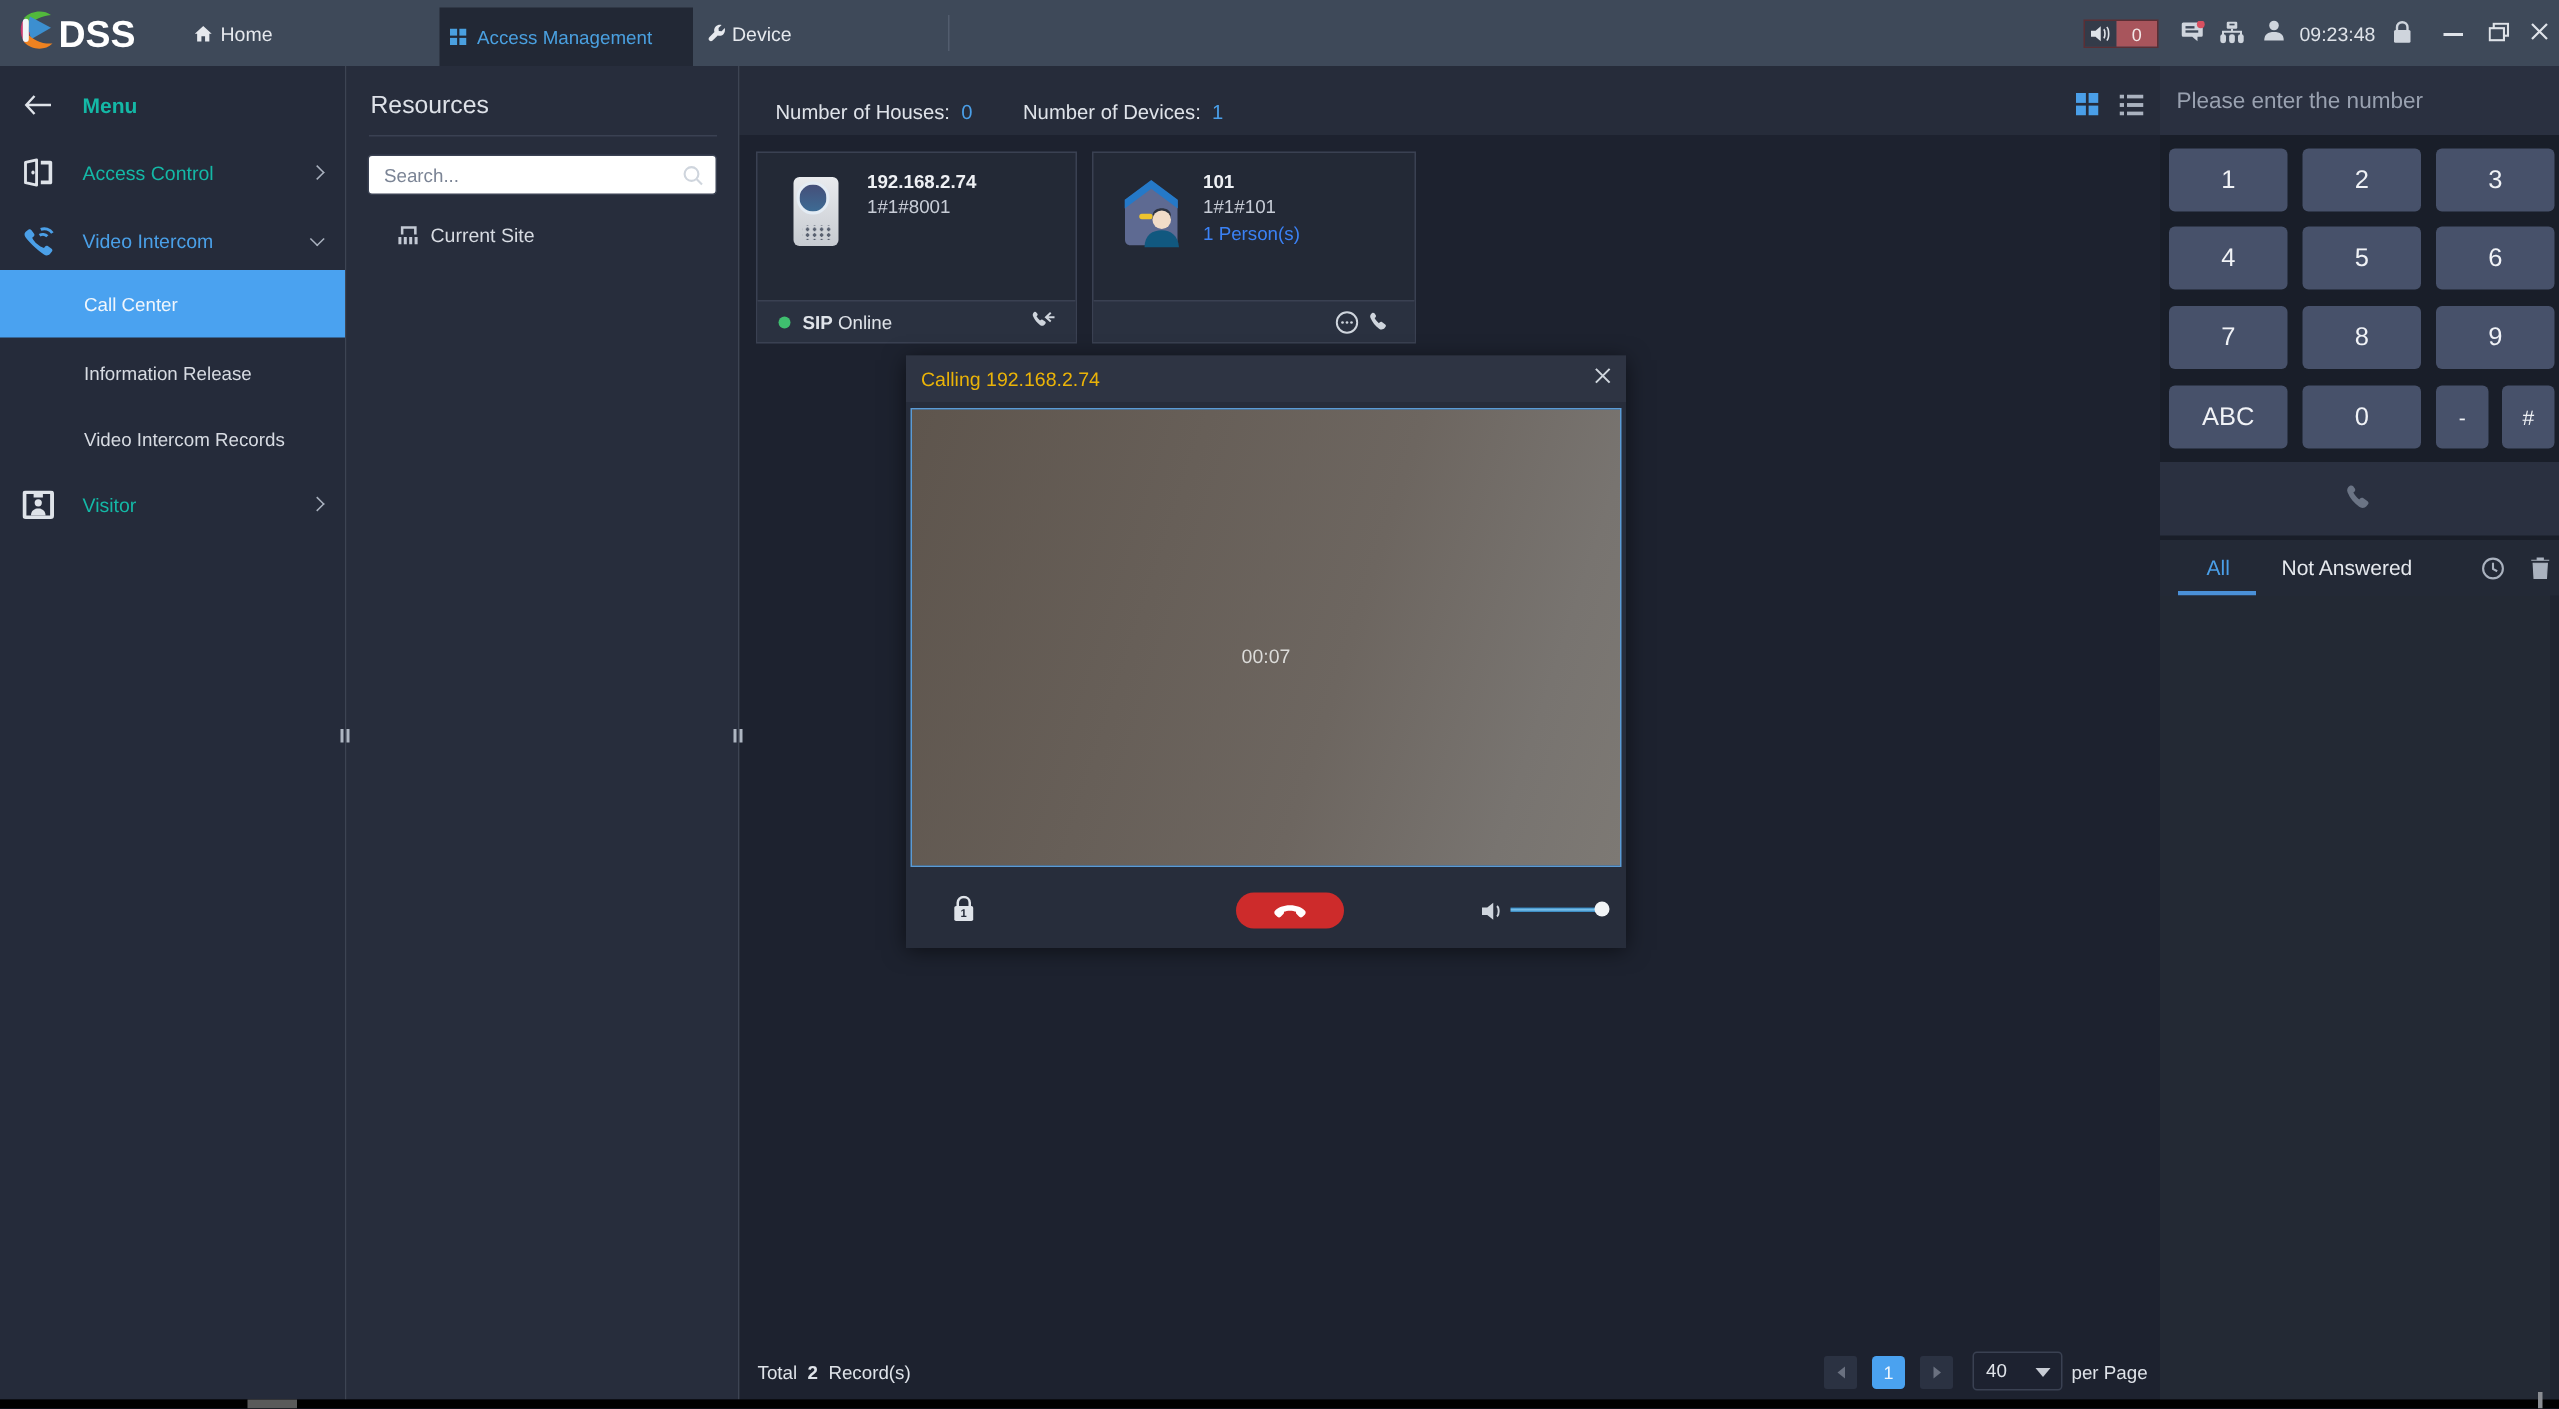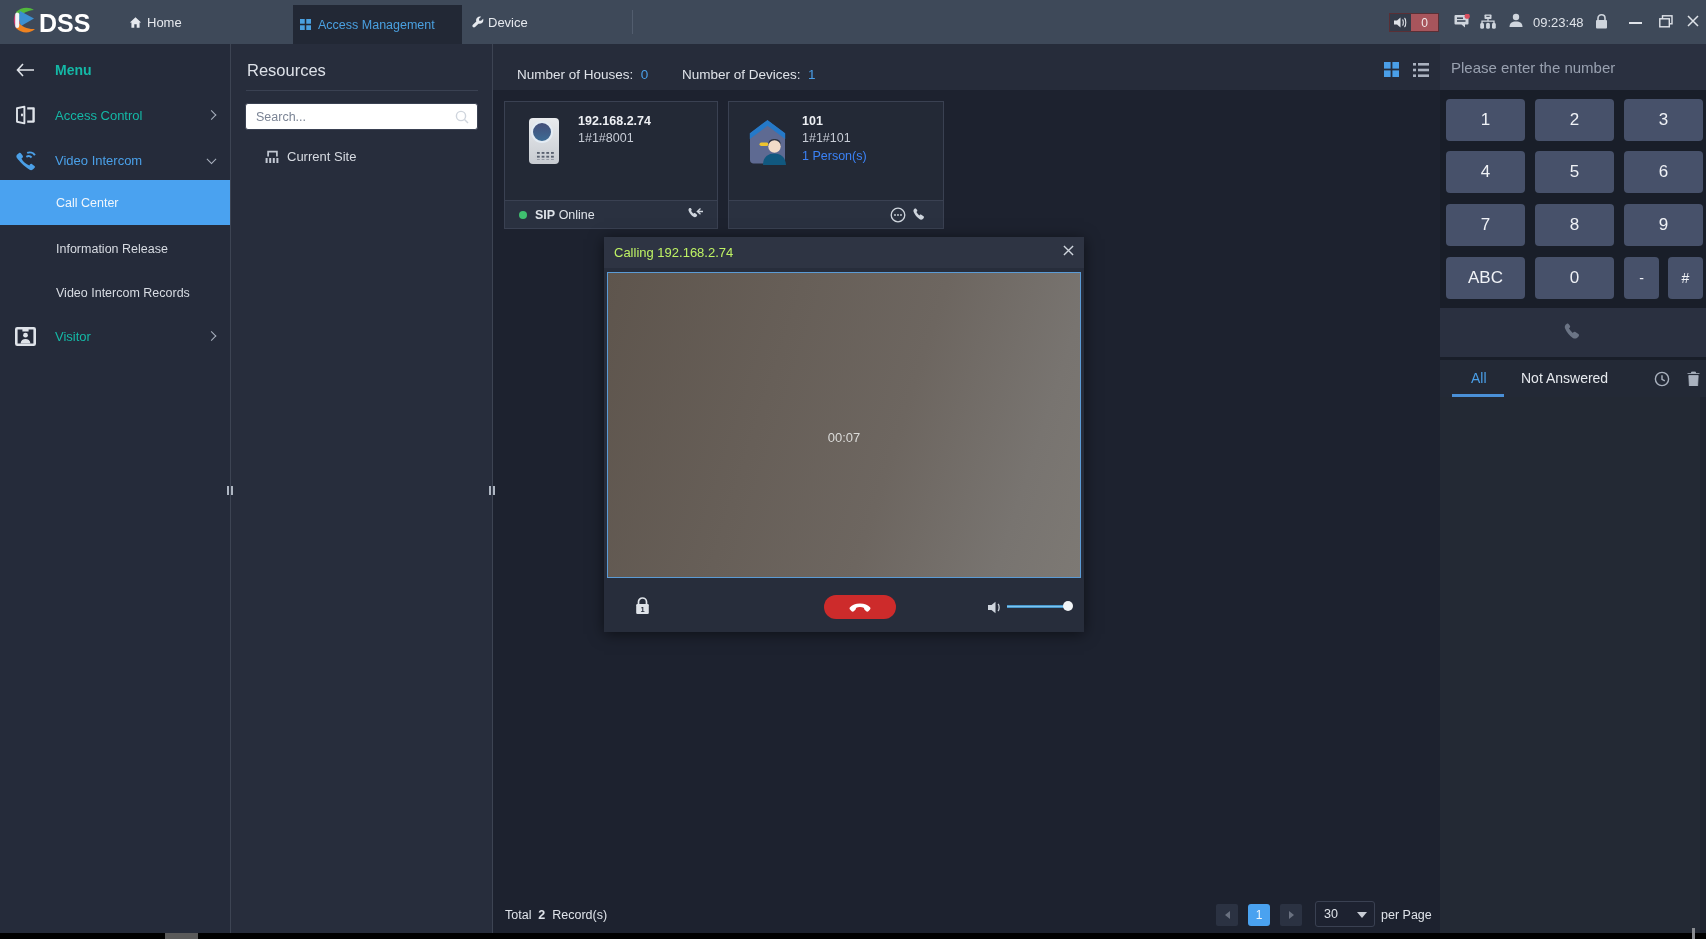--- a/index.html
+++ b/index.html
@@ -57,21 +57,21 @@
   #rp-input { position:absolute; left:0; top:0; width:266px; height:46px; background:#2a3040; }
   #rp-input .ph { position:absolute; left:11px; top:15px; font-size:15px; color:#99a1b0; }
   .dp { position:absolute; background:#47516a; border-radius:4px; color:#f0f2f6; display:flex; align-items:center; justify-content:center; font-size:17px; }
   #rp-callstrip { position:absolute; left:0; top:264px; width:266px; height:49px; background:#2a3040; display:flex; align-items:center; justify-content:center; }
   #rp-tabs { position:absolute; left:0; top:316px; width:266px; height:37px; background:#232936; }
   #rp-list { position:absolute; left:0; top:353px; width:266px; height:536px; background:#232934; }
 
   
   #dialog { position:absolute; left:604px; top:237px; width:480px; height:395px; background:#272d3b; box-shadow:0 2px 14px rgba(0,0,0,0.55); }
   #dlg-head { position:absolute; left:0; top:0; width:100%; height:31px; background:#2e3443; }
-  #dlg-head .t { position:absolute; left:10px; top:8px; font-size:13px; color:#bef264; }
+  #dlg-head .t { position:absolute; left:10px; top:8px; font-size:13px; color:#eab308; }
   #dlg-video { position:absolute; left:3px; top:35px; width:474px; height:306px; border:1px solid #5b9bd5; background:linear-gradient(108deg,#5e554d 0%,#675f58 35%,#6d6660 60%,#787470 85%,#7d7974 100%); }
   #dlg-timer { position:absolute; left:0; right:0; top:157px; text-align:center; color:#dcdcda; font-size:13px; }
   #hangup { position:absolute; left:220px; top:358px; width:72px; height:24px; background:#cd2b2b; border-radius:12px; display:flex; align-items:center; justify-content:center; }
 </style>
 </head>
 <body>
 
 <div id="topbar">
   <div style="position:absolute; left:13px; top:6px;">
     <svg width="85" height="32" viewBox="0 0 85 32">
@@ -306,21 +306,21 @@
 
   <div style="position:absolute; left:12px; bottom:11px; font-size:12.5px; color:#dfe3e9;">Total&nbsp; <b>2</b>&nbsp; Record(s)</div>
   <div style="position:absolute; left:723px; bottom:7px; width:22px; height:22px; background:#2b3242; border-radius:2px; display:flex; align-items:center; justify-content:center;">
       <span style="width:0;height:0;border-top:4px solid transparent;border-bottom:4px solid transparent;border-right:5px solid #6a7180;"></span>
     </div>
   <div style="position:absolute; left:755px; bottom:7px; width:22px; height:22px; background:#4aa2f0; border-radius:3px; color:#eef6fd; font-size:12px; display:flex; align-items:center; justify-content:center;">1</div>
   <div style="position:absolute; left:787px; bottom:7px; width:22px; height:22px; background:#2b3242; border-radius:2px; display:flex; align-items:center; justify-content:center;">
       <span style="width:0;height:0;border-top:4px solid transparent;border-bottom:4px solid transparent;border-left:5px solid #6a7180;"></span>
     </div>
   <div style="position:absolute; left:822px; bottom:6px; width:60px; height:26px; background:#1d2230; border:1px solid #3a4152; border-radius:3px;">
-    <span style="position:absolute; left:8px; top:5px; font-size:12.5px; color:#dfe3e9;">30</span>
+    <span style="position:absolute; left:8px; top:5px; font-size:12.5px; color:#dfe3e9;">40</span>
     <span style="position:absolute; right:7px; top:10px; width:0; height:0; border-left:5px solid transparent; border-right:5px solid transparent; border-top:6px solid #c8cdd5;"></span>
   </div>
   <div style="position:absolute; left:888px; bottom:11px; font-size:12.5px; color:#dfe3e9;">per Page</div>
 </div>
 
 <div id="rightpanel">
   <div id="rp-input">
       <span class="ph">Please enter the number</span>
     </div>
   <div style="position:absolute; left:0; top:46px; width:266px; height:270px; background:#191e29;"></div>

